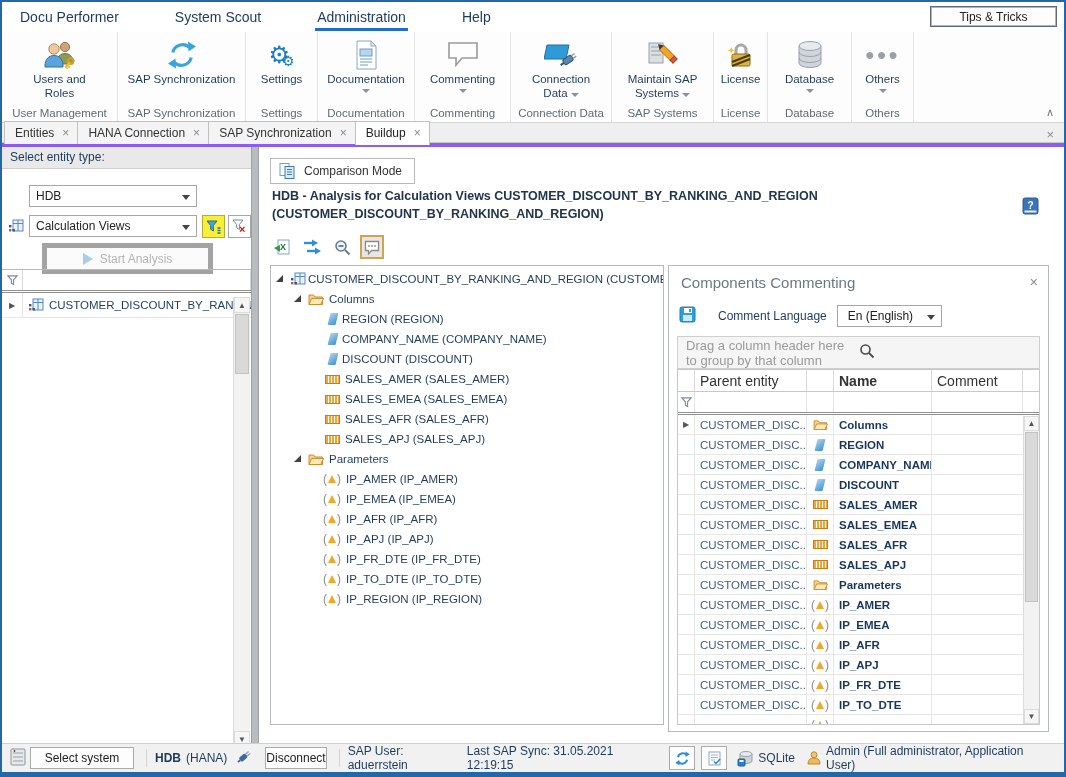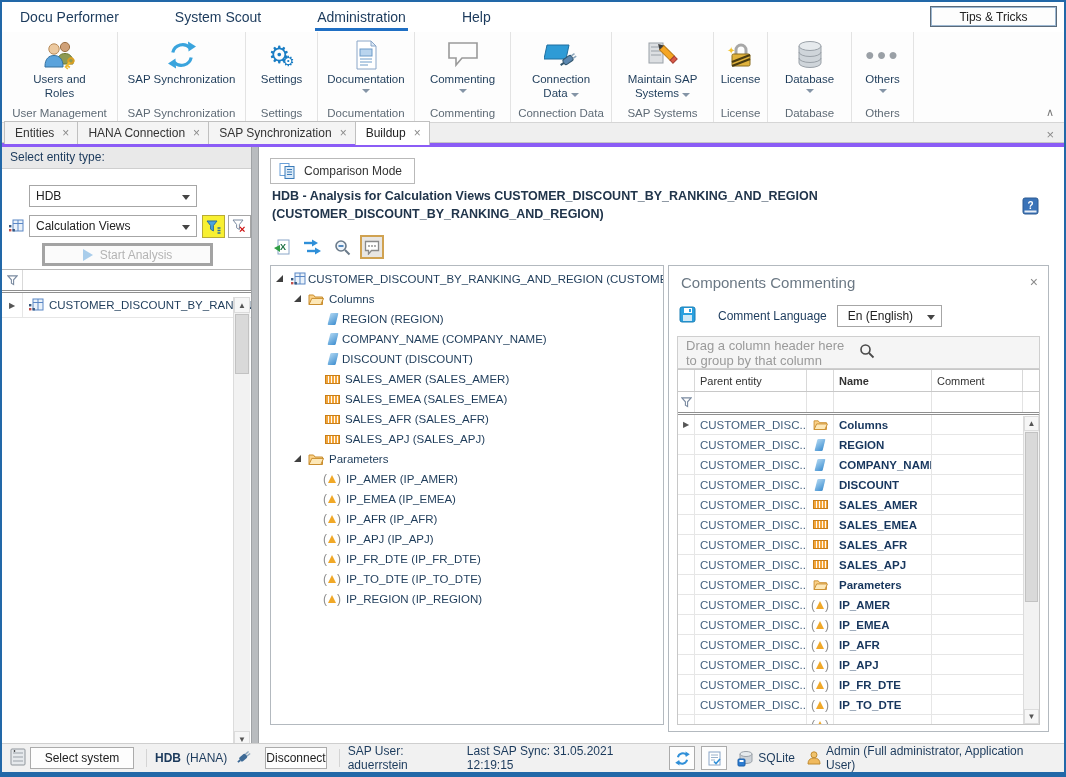--- a/index.html
+++ b/index.html
@@ -36,21 +36,21 @@
   .tabbar-close { position:absolute; right:10px; top:4px; color:#8a8a8a; font-size:13px; cursor:pointer; }
 
   
   .content { position:absolute; left:0; top:145px; right:0; height:600px; background:#fff; }
   .sidebar { position:absolute; left:0; top:0; width:249px; height:100%; background:#fff; }
   .sb-header { height:22px; background:#e9e9e9; border-bottom:1px solid #cfcfcf; font-size:12px; color:#1b3a5c; line-height:21px; padding-left:8px; }
   .combo { position:absolute; height:22px; background:#fff; border:1px solid #a6a6a6; font-size:12px; color:#222; display:flex; align-items:center; padding-left:6px; cursor:default; }
   .combo .carrow { position:absolute; right:6px; top:9px; width:0; height:0; border-left:4px solid transparent; border-right:4px solid transparent; border-top:5px solid #444; }
   .sq-btn { position:absolute; width:23px; height:23px; border:1px solid #a6a6a6; background:#fff; display:flex; align-items:center; justify-content:center; cursor:pointer; }
   .sq-btn.yellow { background:#f8f032; border-color:#b8ab35; }
-  .start-btn { position:absolute; left:40px; top:96px; width:171px; height:23px; background:#fbfbfb; border:3px solid #a3a3a3; color:#b4b4b4; font-size:12px; display:flex; align-items:center; justify-content:center; gap:7px; }
+  .start-btn { position:absolute; left:40px; top:96px; width:171px; height:31px; background:#fbfbfb; border:5px solid #a3a3a3; color:#b4b4b4; font-size:12px; display:flex; align-items:center; justify-content:center; gap:7px; }
   .play-tri { width:0; height:0; border-top:6px solid transparent; border-bottom:6px solid transparent; border-left:10px solid #a9cdeb; }
   .sb-grid { position:absolute; left:0; top:122px; right:0; bottom:0; border-top:1px solid #b9b9b9; }
   .sb-frow { height:23px; display:flex; border-bottom:3px double #8f8f8f; }
   .sb-frow .fcell { border-right:1px solid #d9d9d9; display:flex; align-items:center; justify-content:center; }
   .sb-drow { height:25px; display:flex; align-items:center; border-bottom:1px solid #e6e6e6; }
   .sb-drow .ind { width:21px; display:flex; justify-content:center; color:#555; font-size:8px; border-right:1px solid #e6e6e6; align-self:stretch; align-items:center; }
   .sb-drow .icn { width:26px; display:flex; justify-content:center; }
   .sb-drow .txt { flex:1; font-size:11.5px; color:#1e3c5a; white-space:nowrap; overflow:hidden; }
   .vscroll { position:absolute; right:1px; width:17px; background:#f2f2f2; border-left:1px solid #dcdcdc; }
   .vscroll .sarr { position:absolute; left:0; right:0; height:16px; background:#f6f6f6; border:1px solid #dcdcdc; color:#555; font-size:8px; text-align:center; line-height:15px; cursor:pointer; }
@@ -85,21 +85,21 @@
   .rp-title { position:absolute; left:12px; top:8px; font-size:15px; color:#6b7884; }
   .rp-close { position:absolute; right:10px; top:8px; color:#8a8a8a; font-size:14px; cursor:pointer; }
   .rp-langrow { position:absolute; left:10px; top:38px; right:10px; height:24px; display:flex; align-items:center; gap:10px; }
   .rp-langlabel { font-size:12px; color:#1b3a5c; margin-left:12px; }
   .rp-combo { position:relative; width:105px; height:22px; border:1px solid #a6a6a6; font-size:12px; color:#222; display:flex; align-items:center; padding-left:10px; cursor:default; }
   .rp-combo .carrow { position:absolute; right:6px; top:9px; width:0; height:0; border-left:4px solid transparent; border-right:4px solid transparent; border-top:5px solid #444; }
   .groupbar { position:absolute; left:8px; top:70px; right:8px; height:33px; background:#f5f5f5; border:1px solid #cfcfcf; display:flex; align-items:center; padding:0 8px; }
   .groupbar span { font-size:13px; color:#9a9a9a; flex:1; }
   .rtable { position:absolute; left:8px; top:103px; right:8px; bottom:6px; border:1px solid #c8c8c8; overflow:hidden; }
   .thead { height:22px; display:flex; border-bottom:1px solid #c8c8c8; background:#fff; }
-  .thead .hc { border-right:1px solid #d8d8d8; font-size:11px; color:#333; display:flex; align-items:center; padding-left:5px; }
+  .thead .hc { border-right:1px solid #d8d8d8; font-size:14px; color:#333; display:flex; align-items:center; padding-left:5px; }
   .tfilter { height:23px; display:flex; border-bottom:3px double #8f8f8f; }
   .tfilter .fc { border-right:1px solid #e3e3e3; display:flex; align-items:center; justify-content:center; }
   .trow { height:20px; display:flex; border-bottom:1px solid #e6e6e6; align-items:stretch; }
   .trow .tc { border-right:1px solid #e6e6e6; display:flex; align-items:center; overflow:hidden; white-space:nowrap; }
   .c-ind { width:17px; flex:none; justify-content:center; color:#555; font-size:8px; }
   .c-parent { width:112px; flex:none; padding-left:5px; font-size:11.5px; color:#44607e; }
   .c-icon { width:27px; flex:none; justify-content:center; }
   .c-name { width:98px; flex:none; padding-left:5px; font-size:11.5px; font-weight:bold; color:#17365d; }
   .c-comment { flex:1; }
   .c-sb { width:16px; flex:none; border-right:none !important; }

